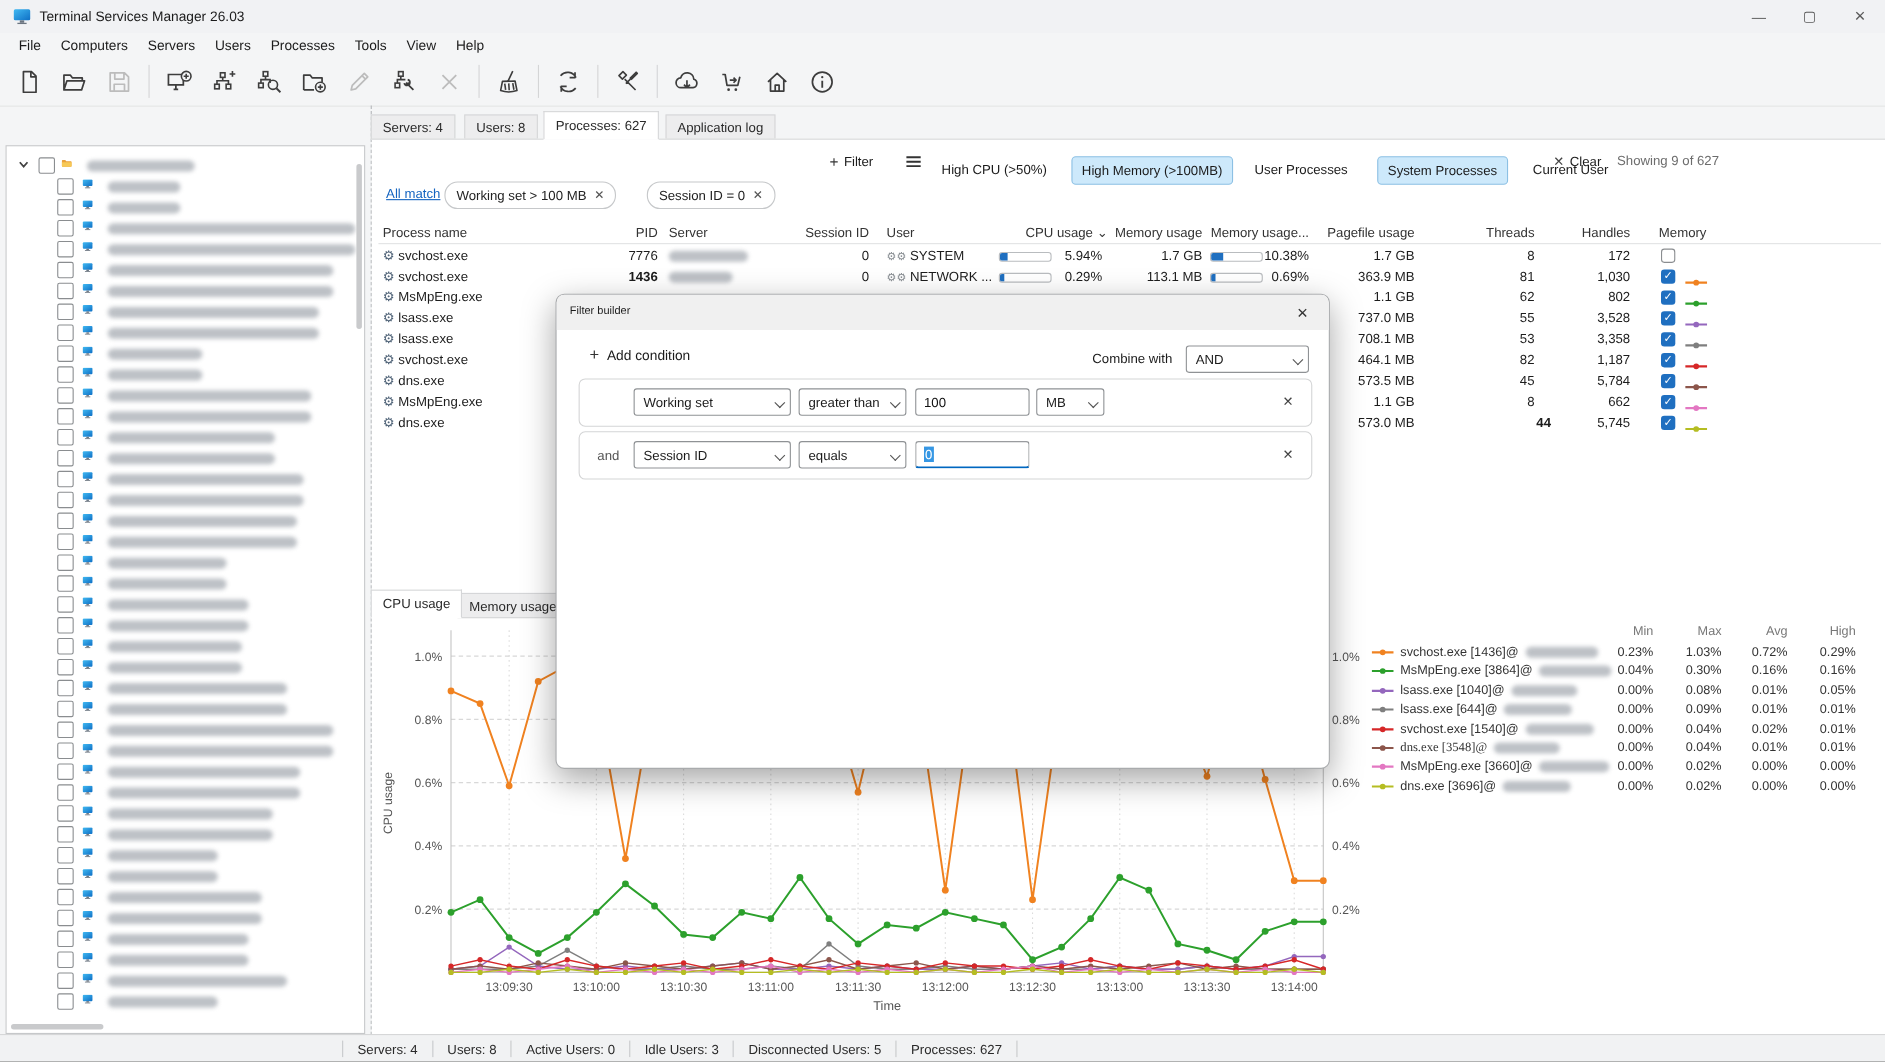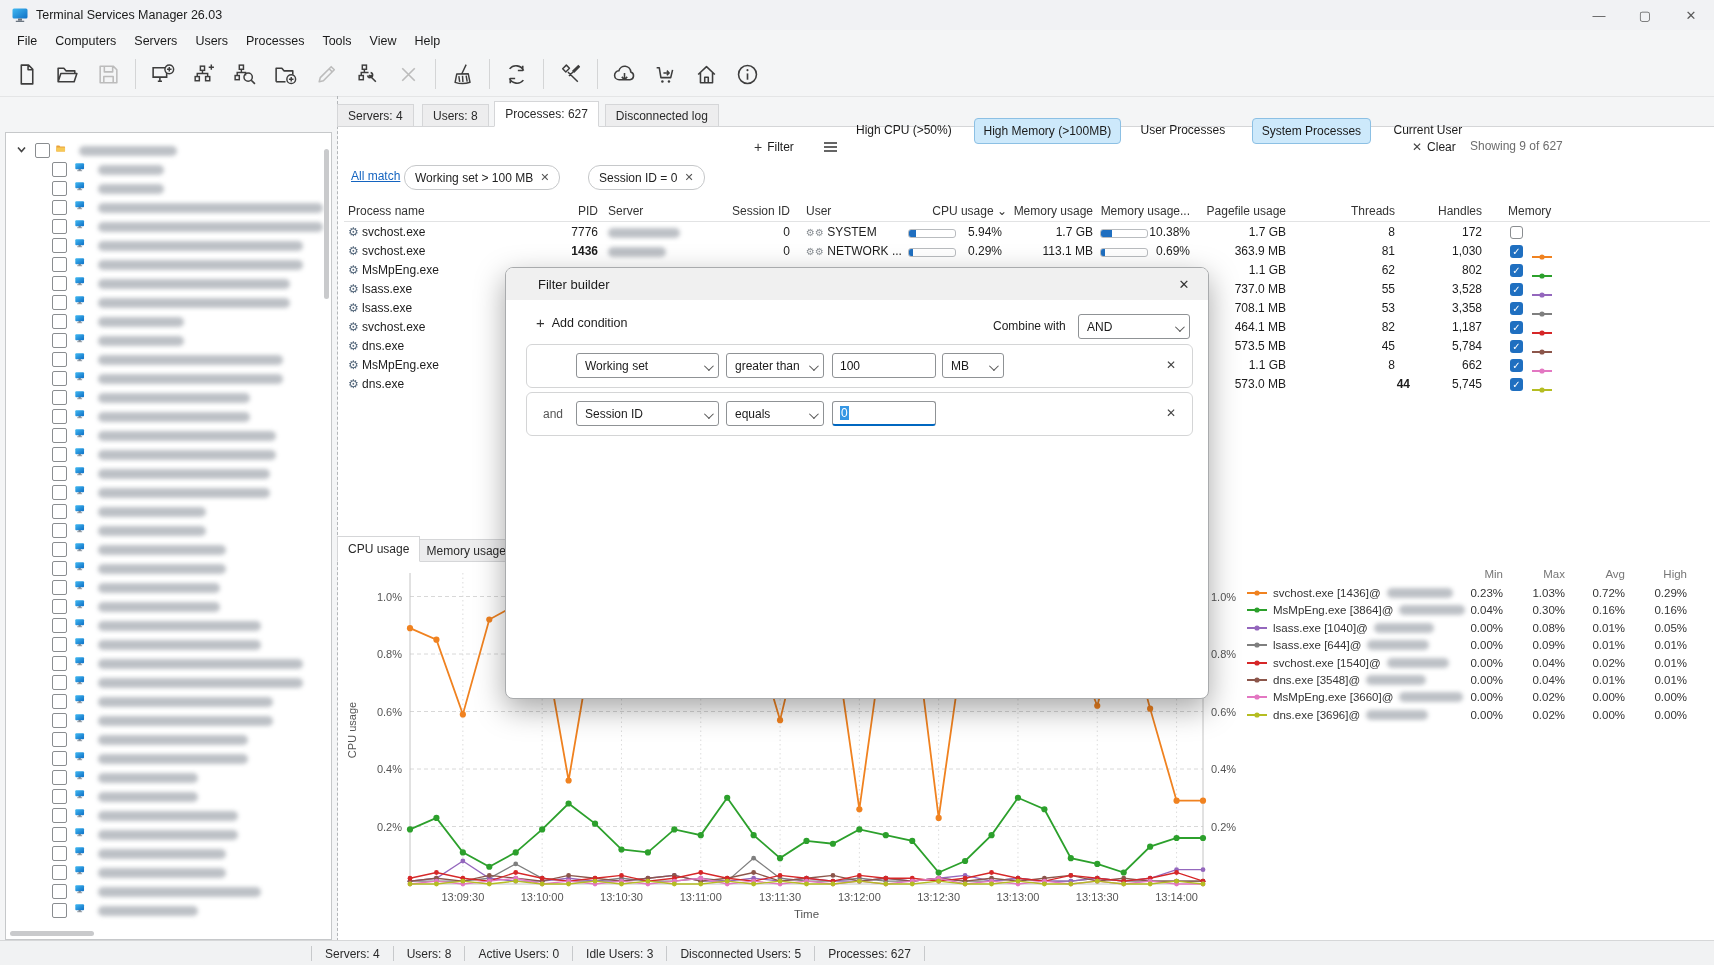--- a/index.html
+++ b/index.html
@@ -30,21 +30,21 @@
   #tree-hscroll{position:absolute;left:4px;bottom:3px;width:84px;height:5px;background:#c9cacc;border-radius:3px;}
   #splitter{left:337px;top:96px;width:0;height:845px;border-left:1px dashed #b3b6b9;}
   
   .tabstrip .tab{position:absolute;height:23px;display:flex;align-items:center;padding:0 10px;border:1px solid #d5d6d8;background:#ededee;color:#2a2a2a;font-size:12px;box-sizing:border-box;}
   .tabstrip .tab.active{background:#fff;border-bottom-color:#fff;height:26px;z-index:2;}
   #main-bg{left:338px;top:126px;width:1376px;height:813px;background:#fff;border-top:1px solid #d5d6d8;}
   
   #proc-filter-box{left:344px;top:134px;width:396px;height:24px;background:#fff;border:1px solid #b9bcbf;border-radius:3px;display:flex;align-items:center;}
   #proc-filter-box input{border:0;outline:0;flex:1;font:12px "Liberation Sans",sans-serif;color:#333;background:transparent;}
   .flt-txtbtn{position:absolute;top:136px;height:22px;display:flex;align-items:center;gap:5px;color:#1b1b1b;font-size:12px;}
-  .flt-toggle{position:absolute;top:118px;height:24px;display:flex;align-items:center;padding:0 9px;border-radius:4px;font-size:12px;color:#1b1b1b;}
+  .flt-toggle{position:absolute;top:142px;height:24px;display:flex;align-items:center;padding:0 9px;border-radius:4px;font-size:12px;color:#1b1b1b;}
   .flt-toggle.active{background:#cde9fb;border:1px solid #8cc0e4;}
   
   #allmatch{left:351px;top:169px;color:#1464c0;text-decoration:underline;font-size:12px;}
   .chip{position:absolute;top:165px;height:23px;display:flex;align-items:center;gap:7px;padding:0 10px;border:1px solid #c6c8ca;border-radius:12px;background:#fff;font-size:12px;color:#222;}
   .chip .x{color:#555;font-size:11px;}
   
   #ptable{left:344px;top:200px;width:1366px;height:333px;}
   .th{position:absolute;top:4px;font-size:12px;color:#333;}
   #thead{position:absolute;left:0;top:0;width:1366px;height:21px;border-bottom:1px solid #e2e3e4;}
   .prow{position:absolute;left:0;width:1366px;height:19px;}
@@ -62,21 +62,21 @@
   .lg-cell{position:absolute;width:56px;text-align:right;color:#333;}
   .lg-name{position:absolute;color:#333;white-space:nowrap;display:flex;align-items:center;gap:6px;}
   
   #statusbar{left:0;top:940px;width:1714px;height:25px;background:#f1f2f3;border-top:1px solid #d6d7d8;display:flex;align-items:center;}
   .sb-sep{width:1px;height:15px;background:#c7c9cb;}
   .sb-item{padding:0 13px;font-size:12px;color:#2a2a2a;}
   
   #dialog{left:505px;top:267px;width:702px;height:430px;background:#fff;border:1px solid #a9abad;border-radius:8px;
           box-shadow:0 10px 30px rgba(0,0,0,.35);z-index:50;overflow:hidden;}
   #dlg-title{position:absolute;left:0;top:0;width:100%;height:32px;background:#f0f0f0;}
-  #dlg-title span{position:absolute;left:12px;top:9px;font-size:13px;color:#1b1b1b;margin-left:20px;}
+  #dlg-title span{position:absolute;left:12px;top:9px;font-size:10px;color:#1b1b1b;}
   #dlg-close{position:absolute;right:12px;top:6px;width:24px;height:22px;text-align:center;line-height:22px;color:#333;font-size:13px;}
   #dlg-footer{position:absolute;left:0;bottom:0;width:100%;height:42px;background:#f0f0f0;}
   .dlg-btn{position:absolute;top:8px;height:26px;background:#fdfdfd;border:1px solid #cfcfcf;border-radius:4px;
            font-size:12px;color:#1b1b1b;display:flex;align-items:center;justify-content:center;box-sizing:border-box;}
   #btn-ok{left:388px;width:94px;border:1px solid #0067c0;}
   #btn-cancel{left:491px;width:92px;}
   #btn-saveas{left:591px;width:94px;}
   #add-cond{position:absolute;left:30px;top:46px;display:flex;align-items:center;gap:7px;font-size:12.5px;color:#1b1b1b;}
   #combine-lbl{position:absolute;left:487px;top:51px;font-size:12px;color:#1b1b1b;}
   .sel{position:relative;background:#fff;border:1px solid #8f9295;border-radius:3px;height:25px;box-sizing:border-box;
@@ -593,21 +593,21 @@
       </div>
     <div id="tree-vscroll"></div>
     <div id="tree-hscroll"></div>
   </div>
   <div class="abs" id="splitter"></div>
 
   <div class="abs tabstrip" id="main-tabs" style="left:337px;top:101px;width:1377px;height:26px">
       <div class="tab" style="left: 0px; top: 3px;">Servers: 4</div>
       <div class="tab" style="left: 85px; top: 3px;">Users: 8</div>
       <div class="tab active" style="left: 157.2px; top: 0px;">Processes: 627</div>
-      <div class="tab" style="left: 267.8px; top: 3px;">Disconnected log</div>
+      <div class="tab" style="left: 267.8px; top: 3px;">Application log</div>
     </div>
   <div class="abs" id="main-bg"></div>
 
   <div class="abs flt-txtbtn" style="left:754px">
     <span style="font-size:14px;color:#333">+</span>
     <span>Filter</span>
   </div>
   <div class="abs flt-txtbtn" style="left:823px">
     <svg width="15" height="12">
         <path d="M1 2h13 M1 6h13 M1 10h13" stroke="#333" stroke-width="1.7"></path>
@@ -1161,21 +1161,21 @@
           <line x1="0" y1="4" x2="20" y2="4" stroke="#d62728" stroke-width="2"></line>
           <circle cx="10" cy="4" r="2.6" fill="#d62728"></circle>
         </svg>
         <span>svchost.exe [1540]@</span>
         <span class="blurbar" style="width: 62px;"></span>
       </div>
       <div class="lg-cell" style="left: 202px; top: 90.6px;">0.00%</div>
       <div class="lg-cell" style="left: 264px; top: 90.6px;">0.04%</div>
       <div class="lg-cell" style="left: 324px; top: 90.6px;">0.02%</div>
       <div class="lg-cell" style="left: 386px; top: 90.6px;">0.01%</div>
-      <div class="lg-name" style="left: 2px; top: 108px;">
+      <div class="lg-name" style="left: 2px; top: 108px; font-family: Liberation Serif, serif;">
         <svg width="20" height="8">
           <line x1="0" y1="4" x2="20" y2="4" stroke="#8c564b" stroke-width="2"></line>
           <circle cx="10" cy="4" r="2.6" fill="#8c564b"></circle>
         </svg>
         <span>dns.exe [3548]@</span>
         <span class="blurbar" style="width: 60px;"></span>
       </div>
       <div class="lg-cell" style="left: 202px; top: 108px;">0.00%</div>
       <div class="lg-cell" style="left: 264px; top: 108px;">0.04%</div>
       <div class="lg-cell" style="left: 324px; top: 108px;">0.01%</div>

